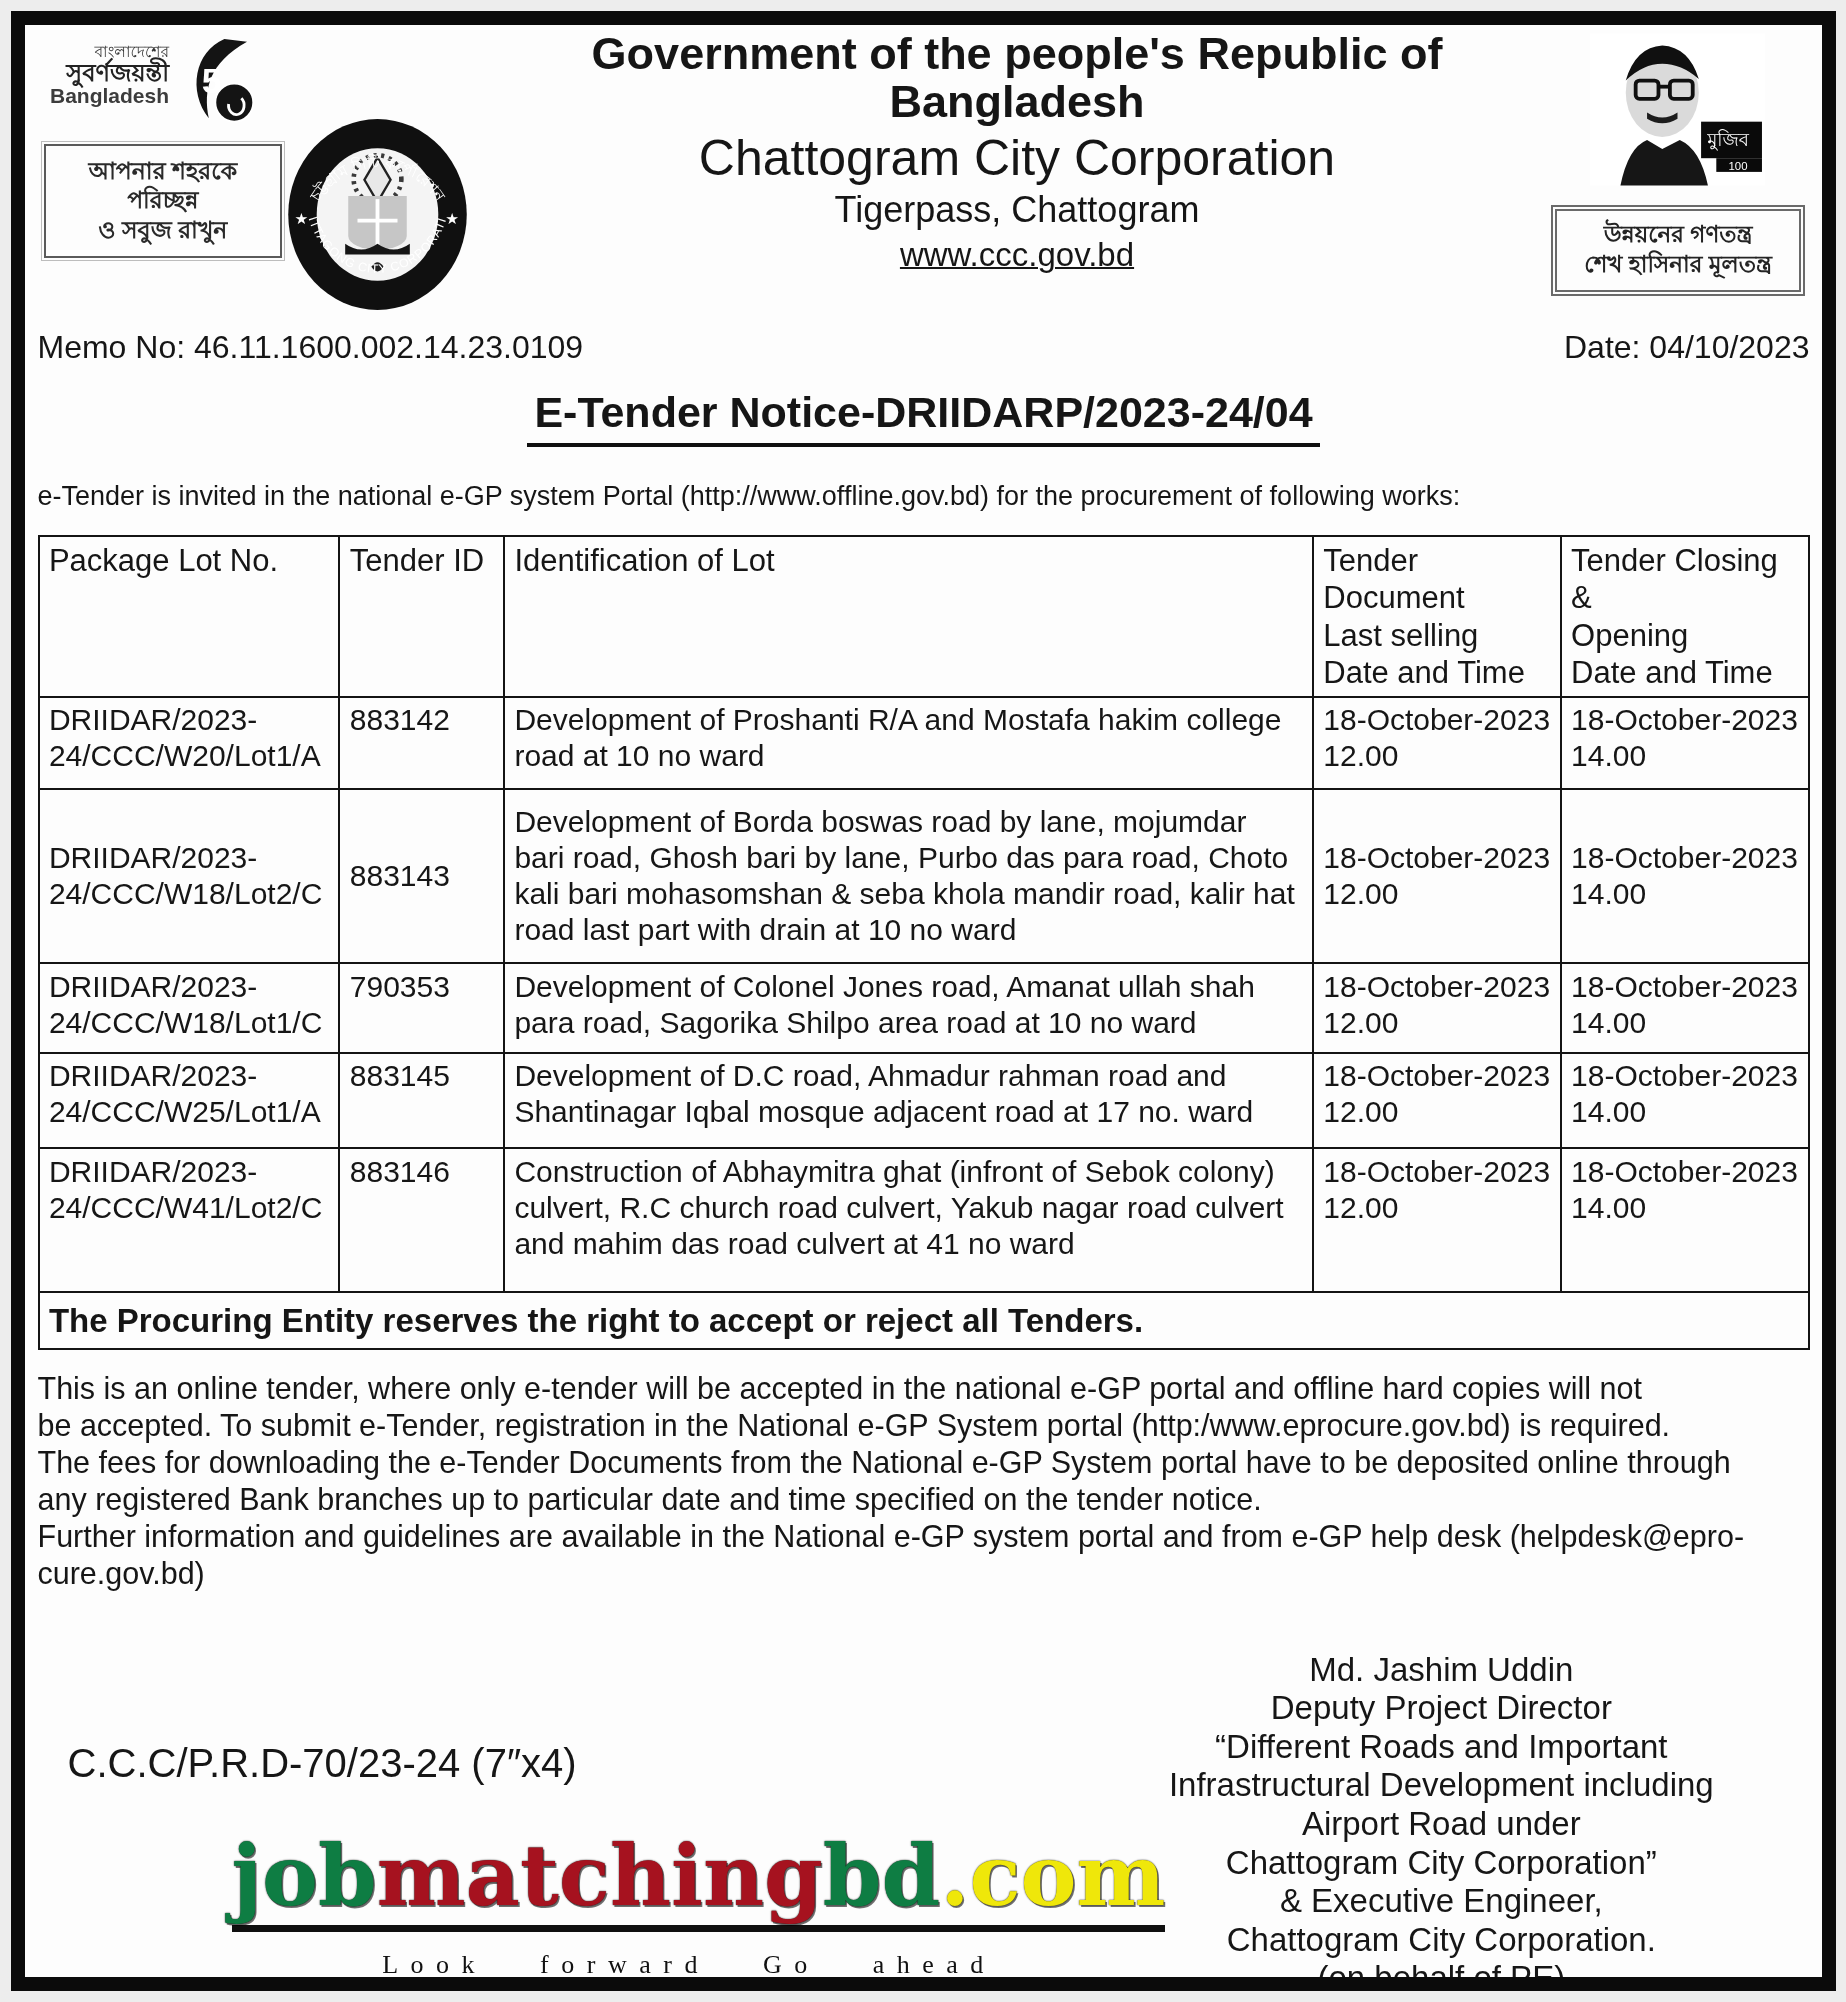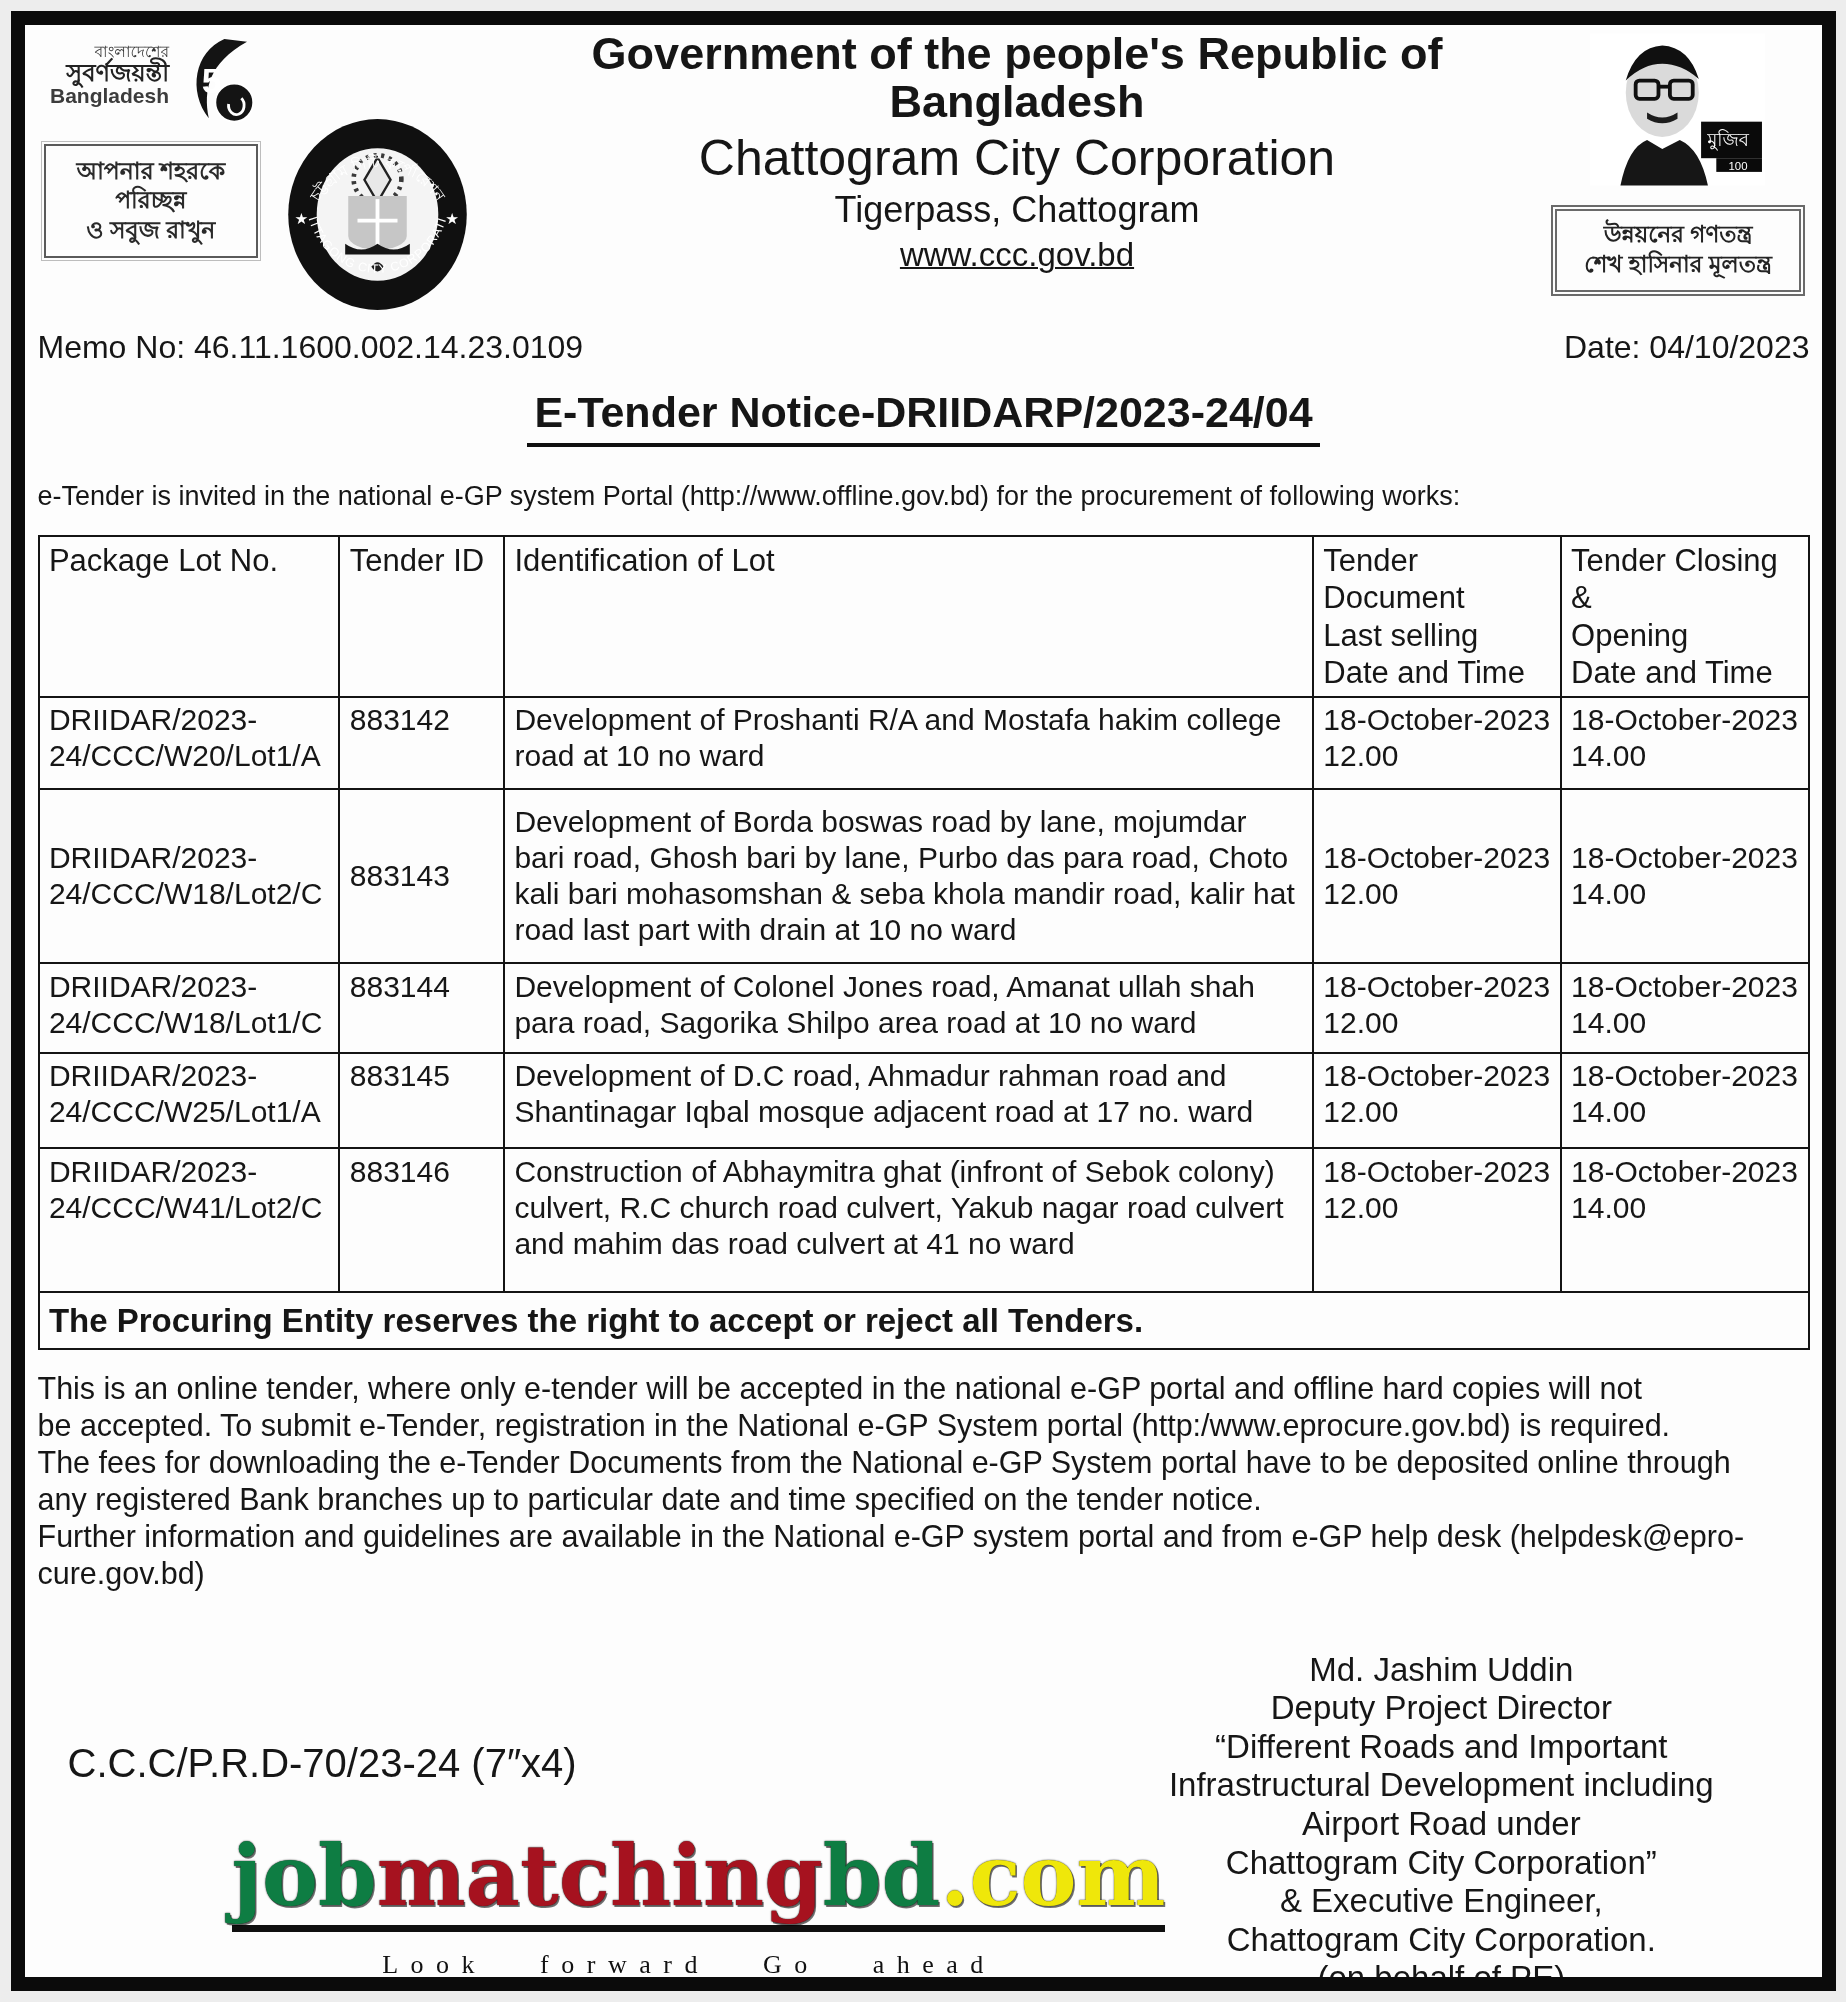--- a/index.html
+++ b/index.html
@@ -6,21 +6,21 @@
   body{width:1847px;height:2002px;position:relative;font-family:"Liberation Sans",sans-serif;color:#161616;}
   .page{position:absolute;inset:11px;background:#fdfdfd;border:14px solid #0b0b0b;padding:0 12.5px;overflow:hidden;box-sizing:border-box;}
 
   
   .header{position:relative;height:299px;}
   .jubilee{position:absolute;left:12.5px;top:11px;display:flex;align-items:flex-start;gap:3.1px;}
   .jubilee-text{text-align:right;line-height:1.05;margin-top:7.8px;}
   .jub-bn1{font-size:15.6px;color:#333;}
   .jub-bn2{font-size:24px;font-weight:bold;color:#222;}
   .jub-en{font-size:21px;font-weight:bold;color:#3c3c3c;}
-  .left-box{position:absolute;left:6.3px;top:119px;width:202px;border:2.3px solid #5a5a5a;outline:0.8px solid #bdbdbd;outline-offset:2.3px;padding:11px 4px;text-align:center;line-height:1.25;}
+  .left-box{position:absolute;left:6.3px;top:119px;width:202px;border:2.3px solid #5a5a5a;outline:0.8px solid #bdbdbd;outline-offset:2.3px;padding:11px 16px;text-align:center;line-height:1.25;}
   .left-box .bn{font-size:23.5px;font-weight:bold;color:#2a2a2a;}
   .seal{position:absolute;left:247px;top:91px;}
   .titles{position:absolute;left:422px;right:235px;top:4.7px;text-align:center;}
   .gov-title{font-size:45px;font-weight:bold;letter-spacing:0;line-height:1.08;}
   .org-title{font-size:50px;line-height:1.05;margin-top:4.7px;}
   .addr{font-size:36px;line-height:1.1;margin-top:6.3px;}
   .site{font-size:33px;margin-top:6.3px;}
   .site a{color:#161616;text-decoration:underline;text-decoration-thickness:2.3px;}
   .portrait{position:absolute;right:45px;top:7.8px;}
   .right-box{position:absolute;right:4.7px;top:180px;width:232px;border:6.3px double #6a6a6a;padding:9.4px 4.7px;text-align:center;line-height:1.3;}
@@ -188,21 +188,21 @@
       <td>883143</td>
       <td>Development of Borda boswas road by lane, mojumdar bari road, Ghosh bari by lane, Purbo das para road, Choto kali bari mohasomshan &amp; seba khola mandir road, kalir hat road last part with drain at 10 no ward</td>
       <td class="pre">18-October-2023
 12.00</td>
       <td class="pre">18-October-2023
 14.00</td>
     </tr>
     <tr class="r3">
       <td class="pre">DRIIDAR/2023-
 24/CCC/W18/Lot1/C</td>
-      <td>883144</td>
+      <td>790353</td>
       <td>Development of Colonel Jones road, Amanat ullah shah para road, Sagorika Shilpo area road at 10 no ward</td>
       <td class="pre">18-October-2023
 12.00</td>
       <td class="pre">18-October-2023
 14.00</td>
     </tr>
     <tr class="r4">
       <td class="pre">DRIIDAR/2023-
 24/CCC/W25/Lot1/A</td>
       <td>883145</td>

